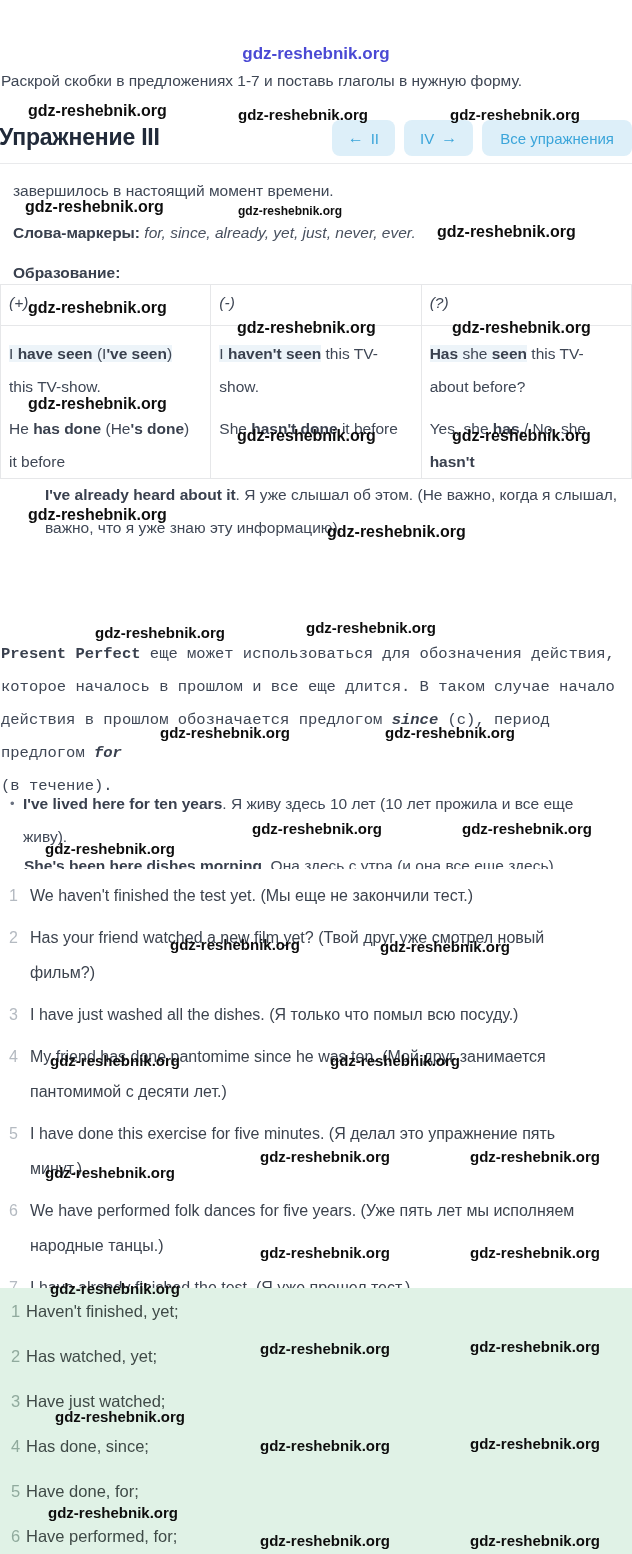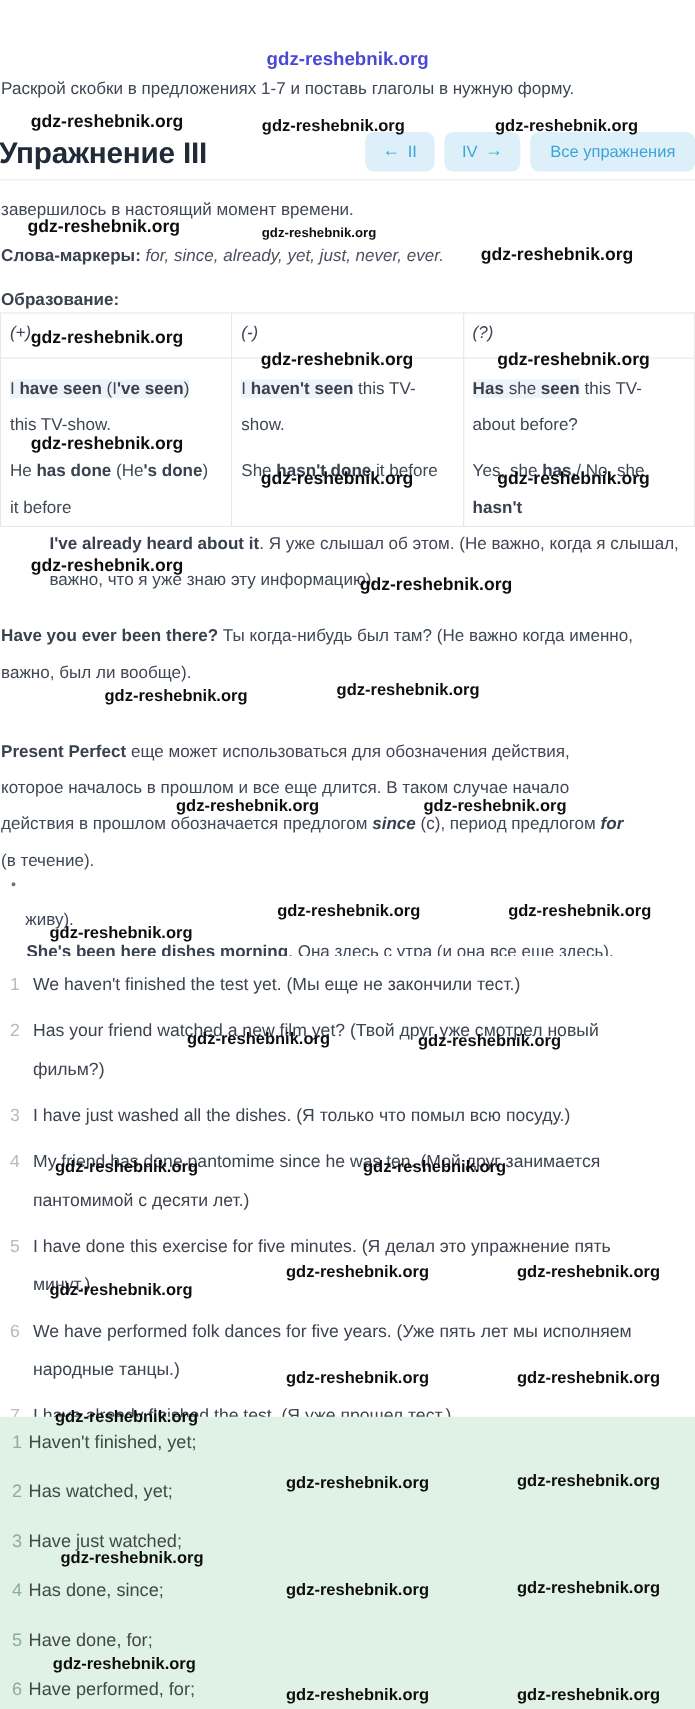--- a/index.html
+++ b/index.html
@@ -10,32 +10,32 @@
 
   
   .wm { position:absolute; font-weight:700; color:#0d0d0d; white-space:nowrap; z-index:9; }
   .wm-top { position:absolute; top:2px; left:0; width:100%; text-align:center;
             font-size:17px; font-weight:700; color:#4a49d4;
             text-shadow:0 0 2px rgba(255,255,255,.85); z-index:9; }
 
   
   .instruction { position:absolute; top:30px; left:1px; font-size:15.5px; color:#3e4654; }
   .head-row { position:absolute; top:78px; left:0; width:632px; height:38px; }
-  .page-title { position:absolute; left:-1px; top:4px; font-size:27px; font-weight:700;
+  .page-title { position:absolute; left:-1px; top:4px; font-size:23px; font-weight:700;
                 color:#212a39; letter-spacing:-0.2px; }
   .nav-btns { position:absolute; right:0; top:0; display:flex; gap:9px; }
   .nav-btn { display:flex; align-items:center; justify-content:center; gap:7px;
              height:36px; padding:0 16px; background:#ddeff9; color:#3ba5da;
              font-size:15px; border:none; border-radius:8px; cursor:pointer; }
   .nav-btn .arrow { font-size:16px; }
   .nav-btn.all { padding:12px 18px; }
   .divider { position:absolute; top:121px; left:0; width:632px; height:1px; background:#e9eaec; }
 
   
-  .t-line { position:absolute; left:1px; font-size:15.5px; line-height:33px; color:#3f4755; }
+  .t-line { position:absolute; left:13px; font-size:15.5px; line-height:33px; color:#3f4755; }
   b, .b { font-weight:700; color:#39404e; }
   .bi { font-weight:700; font-style:italic; color:#39404e; }
   .it { font-style:italic; color:#49515f; }
 
   
   .g-table { position:absolute; top:242px; left:0; width:632px; border-collapse:collapse;
              table-layout:fixed; }
   .g-table th, .g-table td { border:1px solid #e6e7e9; vertical-align:top; text-align:left;
              font-size:15.5px; color:#3f4755; font-weight:400; }
   .g-table th { height:41px; padding:9px 8px 0; font-style:italic; }
@@ -131,36 +131,32 @@
       </td>
     </tr>
   </tbody>
     </table>
 
   <div class="para" style="top:436px;padding-left:44px;">
     <div><b>I've already heard about it</b><span>. Я уже слышал об этом. (Не важно, когда я слышал,</span></div>
     <div>важно, что я уже знаю эту информацию).</div>
   </div>
 
-  <div class="para" style="top:520px;">
-    <div><b>Have you ever been there?</b><span> Ты когда-нибудь был там? (Не важно когда именно,</span></div>
-    <div>важно, был ли вообще).</div>
-  </div>
-
-  <div class="para" style="top:625px;">
+
+  <div class="para" style="top:596px;font-family:Liberation Mono, monospace;">
     <div><b>Present Perfect</b><span> еще может использоваться для обозначения действия,</span></div>
     <div>которое началось в прошлом и все еще длится. В таком случае начало</div>
     <div><span>действия в прошлом обозначается предлогом </span><span class="bi">since</span><span> (с), период предлогом </span><span class="bi">for</span></div>
     <div>(в течение).</div>
   </div>
 
   <div class="bullet-item" style="top:745px;">
     <span class="bullet-dot">•</span>
     <span>
-      <br>
+      <span><b>I've lived here for ten years</b><span>. Я живу здесь 10 лет (10 лет прожила и все еще</span></span><br>
       <span>живу).</span>
     </span>
   </div>
 
   <div class="clipped">
     <b>She's been here dishes morning</b><span>. Она здесь с утра (и она все еще здесь).</span>
   </div>
 
   <div class="exercises">
     <div class="ex-item">

